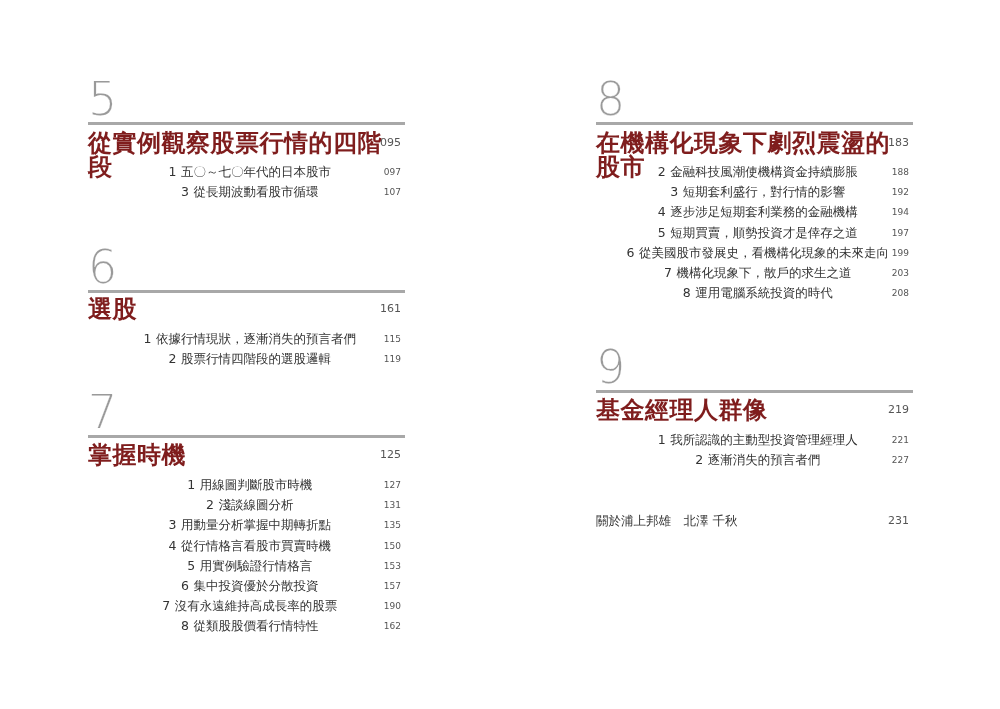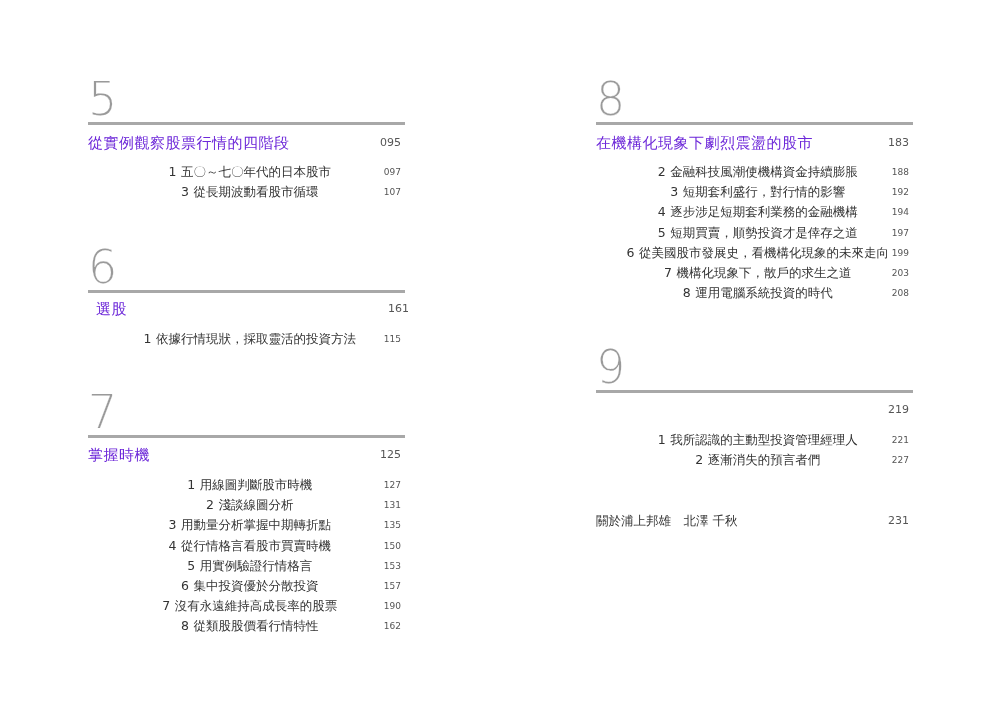--- a/index.html
+++ b/index.html
@@ -48,23 +48,23 @@
     .chapter-title-row {
       position: absolute;
       left: 0;
       width: 100%;
       height: 24px;
     }
     .chapter-title {
       position: absolute;
       left: 0;
       top: 0;
-      font-size: 15px;
-      font-weight: normal;
-      color: #6d28d9;
+      font-size: 24px;
+      font-weight: bold;
+      color: #7f1d1d;
       line-height: 24px;
       letter-spacing: 0.5px;
     }
     .page {
       position: absolute;
       right: 4px;
       font-family: "DejaVu Sans", "Liberation Sans", sans-serif;
       font-size: 11px;
       color: #555;
       line-height: 24px;
@@ -128,28 +128,32 @@
       <li class="item">
         <span class="item-num">3</span><span class="item-label">從長期波動看股市循環</span>
         <span class="page">107</span>
       </li>
     </ul>
   </section>
 
   <section class="chapter" style="top:0;">
     <div class="chapter-num" style="top:244px;">6</div>
     <div class="chapter-rule" style="top:290px;"></div>
-    <div class="chapter-title-row" style="top:297px;margin-left:8px;">
+    <div class="chapter-title-row" style="top:297px;">
       <span class="chapter-title">選股</span>
       <span class="page">161</span>
     </div>
     <ul class="items" style="top:329px;">
       <li class="item">
-        <span class="item-num">1</span><span class="item-label">依據行情現狀，採取靈活的投資方法</span>
+        <span class="item-num">1</span><span class="item-label">依據行情現狀，逐漸消失的預言者們</span>
         <span class="page">115</span>
+      </li>
+      <li class="item">
+        <span class="item-num">2</span><span class="item-label">股票行情四階段的選股邏輯</span>
+        <span class="page">119</span>
       </li>
     </ul>
   </section>
 
   <section class="chapter" style="top:0;">
     <div class="chapter-num" style="top:389px;">7</div>
     <div class="chapter-rule" style="top:435px;"></div>
     <div class="chapter-title-row" style="top:443px;">
       <span class="chapter-title">掌握時機</span>
       <span class="page">125</span>
@@ -229,20 +233,21 @@
         <span class="item-num">8</span><span class="item-label">運用電腦系統投資的時代</span>
         <span class="page">208</span>
       </li>
     </ul>
   </section>
 
   <section class="chapter" style="top:0;">
     <div class="chapter-num" style="top:344px;">9</div>
     <div class="chapter-rule" style="top:390px;"></div>
     <div class="chapter-title-row" style="top:398px;">
+      <span class="chapter-title">基金經理人群像</span>
       <span class="page">219</span>
     </div>
     <ul class="items" style="top:430px;">
       <li class="item">
         <span class="item-num">1</span><span class="item-label">我所認識的主動型投資管理經理人</span>
         <span class="page">221</span>
       </li>
       <li class="item">
         <span class="item-num">2</span><span class="item-label">逐漸消失的預言者們</span>
         <span class="page">227</span>

